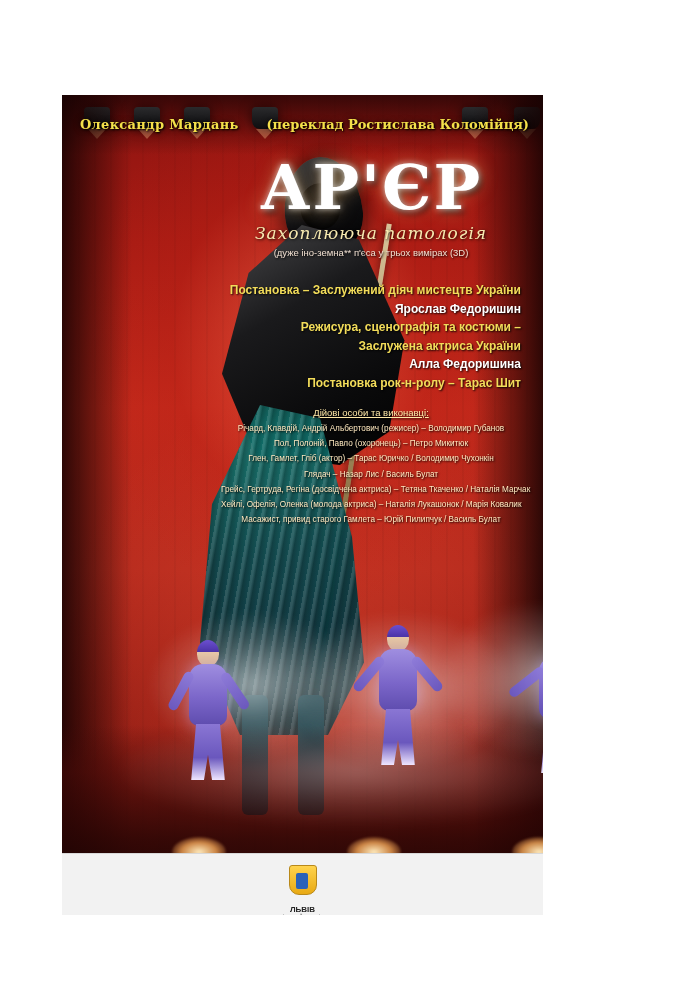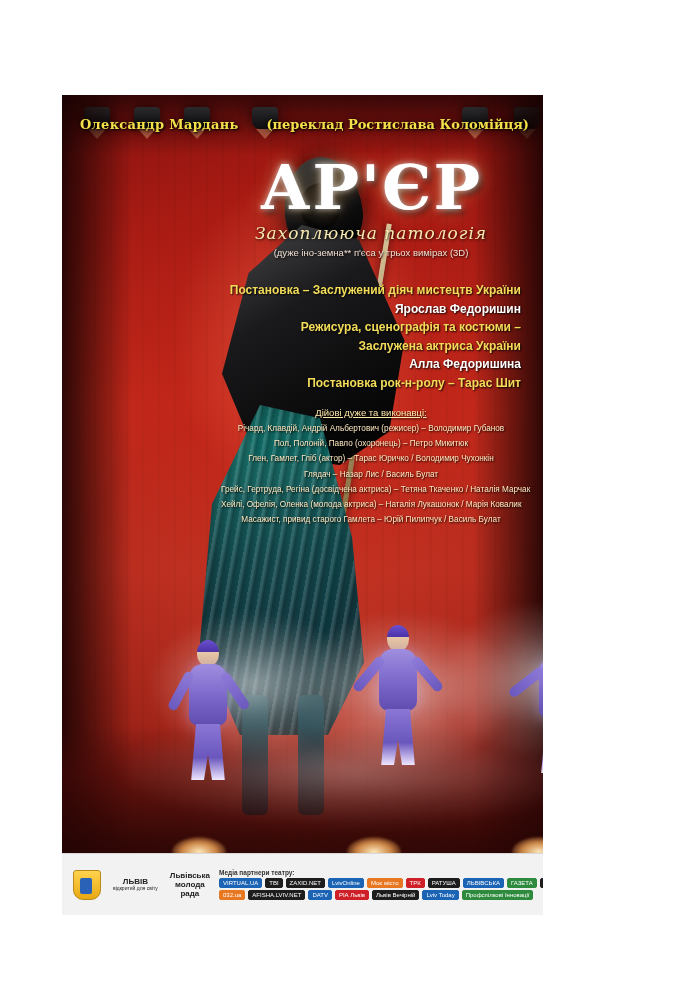--- a/index.html
+++ b/index.html
@@ -306,20 +306,21 @@
     position: absolute;
     left: 0; right: 0; bottom: 0;
     height: 62px;
     background: #f2f2f2;
     border-top: 1px solid #d8d8d8;
     display: flex;
     align-items: center;
     padding: 9px 8px;
     box-sizing: border-box;
     gap: 6px;
+    flex-direction: column;
   }
   .sp {
     display: flex;
     align-items: center;
     justify-content: center;
     font-size: 7px;
     color: #222;
     background: #fff;
     border: 1px solid #cfcfcf;
     border-radius: 2px;
@@ -436,21 +437,21 @@
 
     <div class="credits">
       <div class="line">Постановка – Заслужений діяч мистецтв України</div>
       <div class="line white">Ярослав Федоришин</div>
       <div class="line">Режисура, сценографія та костюми –</div>
       <div class="line">Заслужена актриса України</div>
       <div class="line white">Алла Федоришина</div>
       <div class="line">Постановка рок-н-ролу – Тарас Шит</div>
     </div>
 
-    <div class="cast-head">Дійові дуже та виконавці:</div>
+    <div class="cast-head">Дійові особи та виконавці:</div>
     <div class="cast">
       <div class="row">Річард, Клавдій, Андрій Альбертович (режисер) – Володимир Губанов</div>
       <div class="row">Пол, Полоній, Павло (охоронець) – Петро Микитюк</div>
       <div class="row">Глен, Гамлет, Гліб (актор) – Тарас Юричко / Володимир Чухонкін</div>
       <div class="row">Глядач – Назар Лис / Василь Булат</div>
       <div class="row">Грейс, Гертруда, Регіна (досвідчена актриса) – Тетяна Ткаченко / Наталія Марчак</div>
       <div class="row">Хейлі, Офелія, Оленка (молода актриса) – Наталія Лукашонок / Марія Ковалик</div>
       <div class="row">Масажист, привид старого Гамлета – Юрій Пилипчук / Василь Булат</div>
     </div>
 

